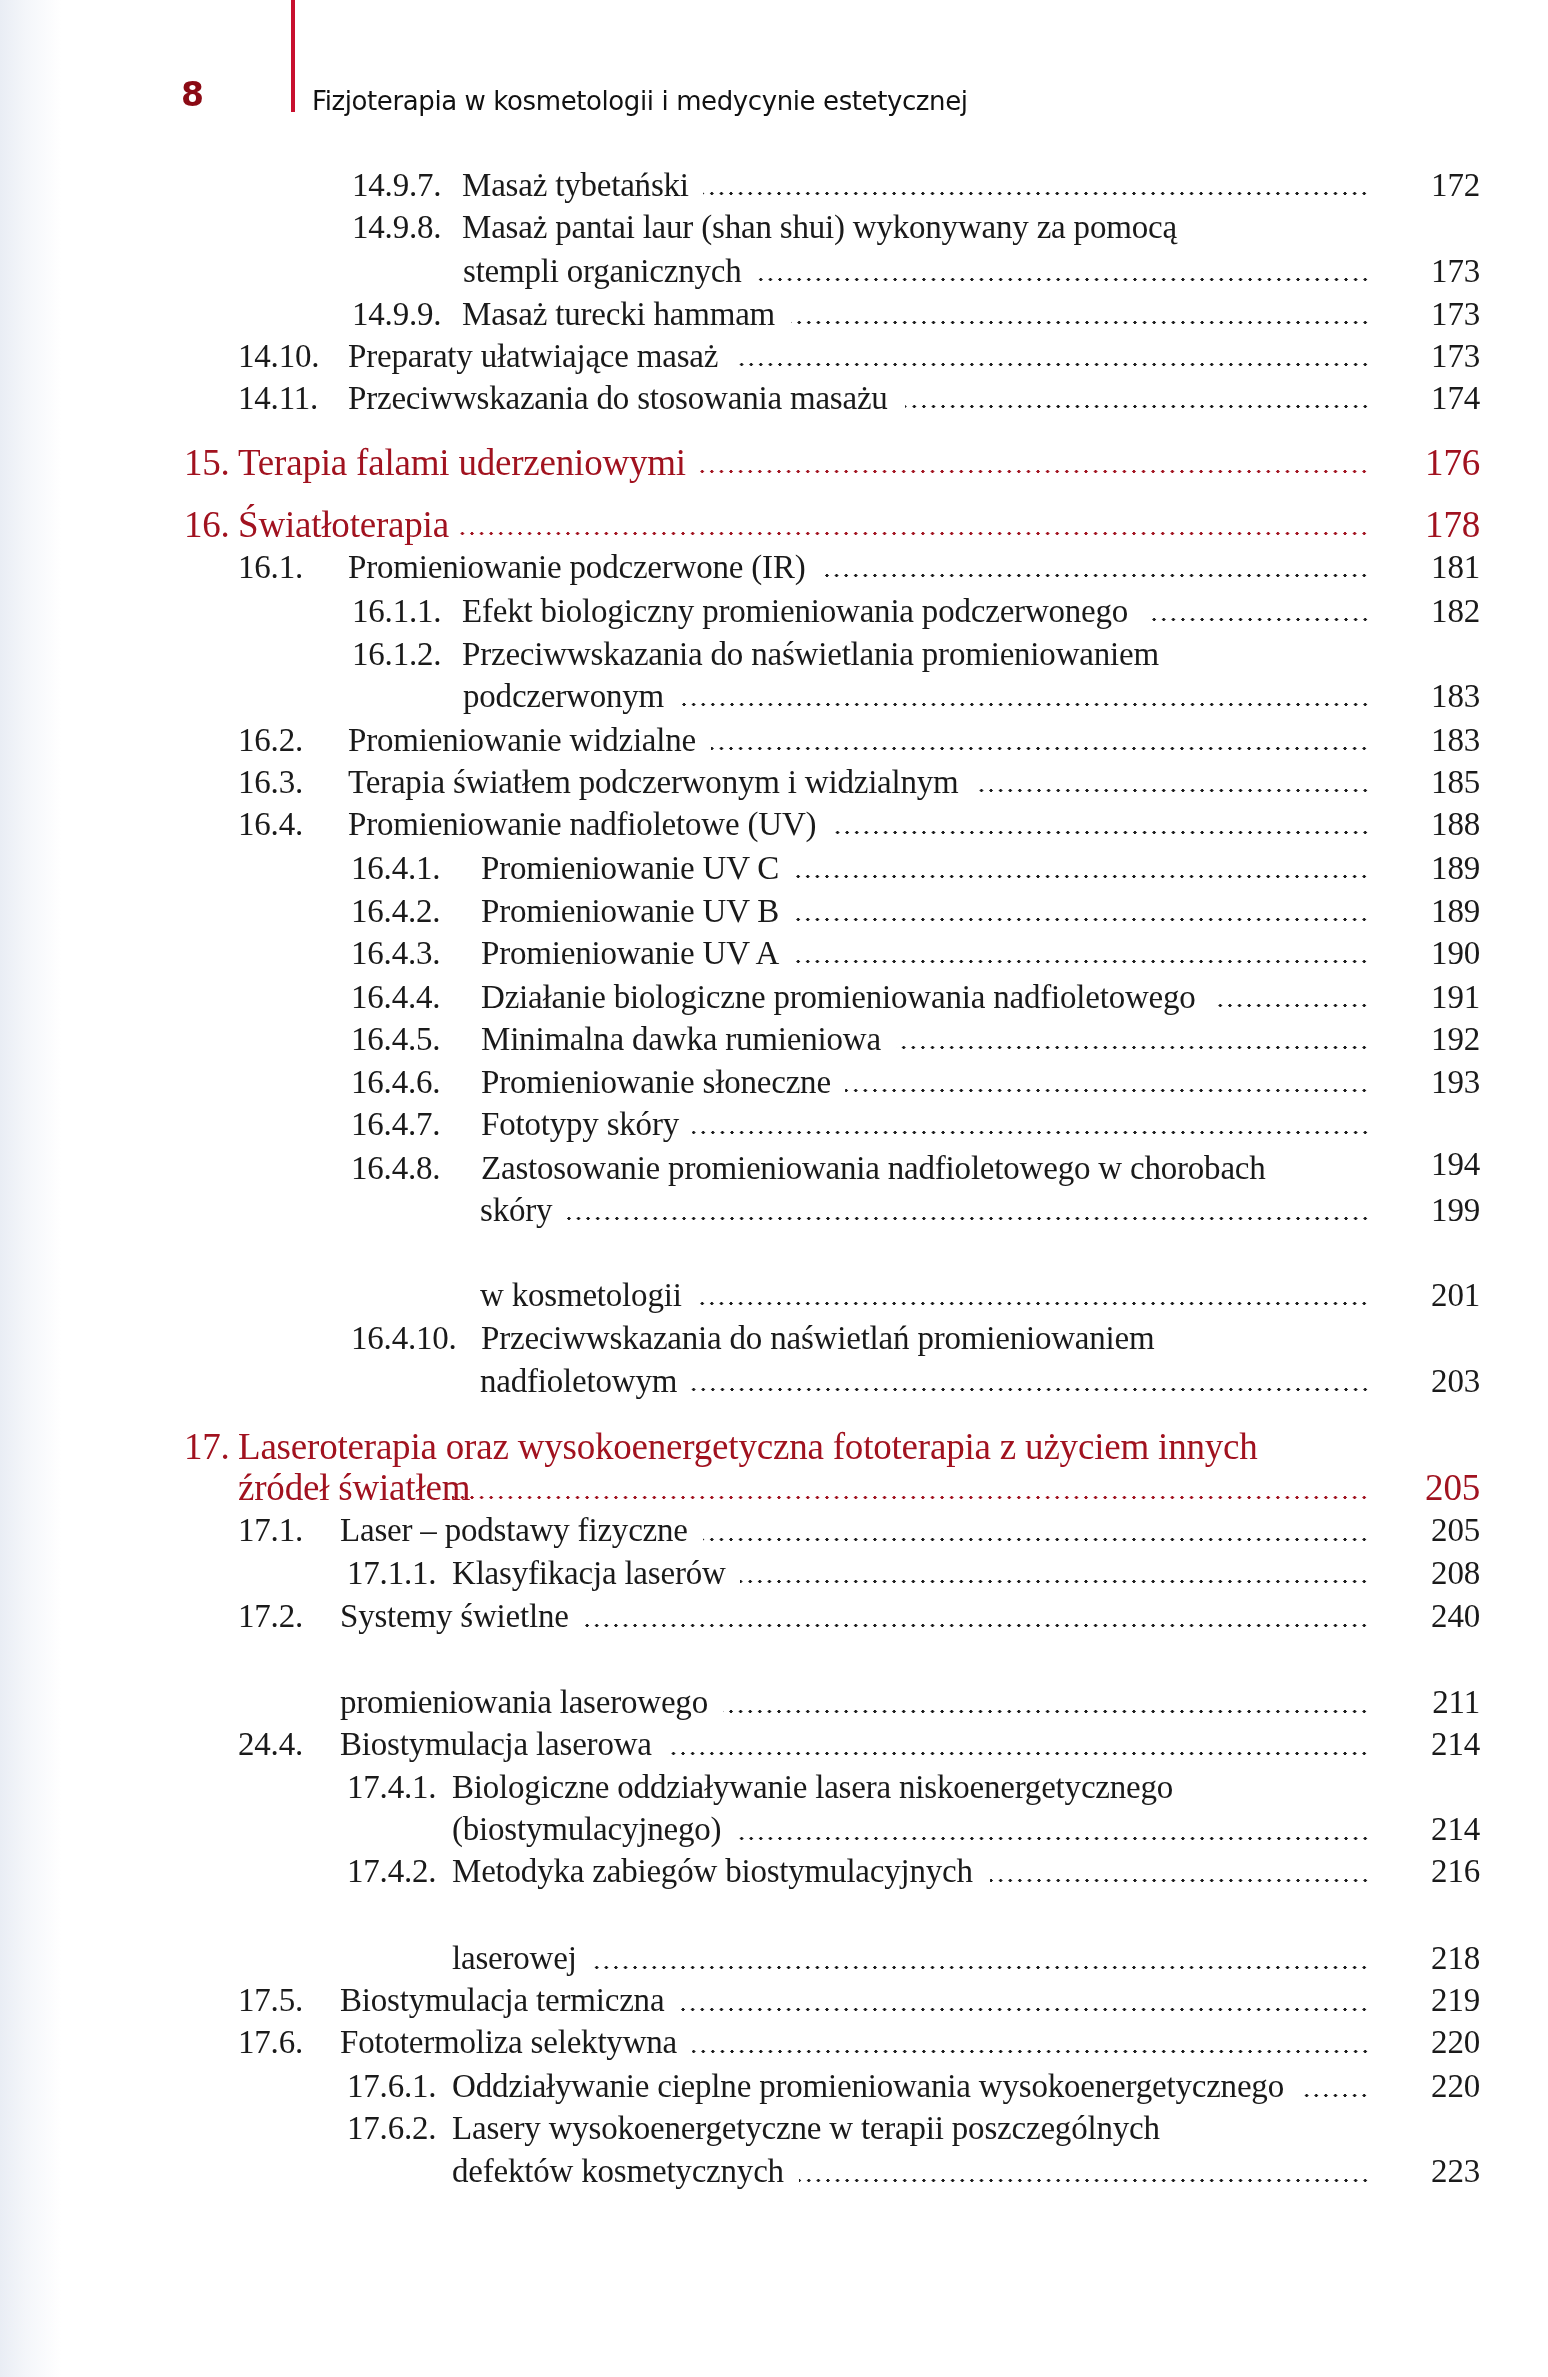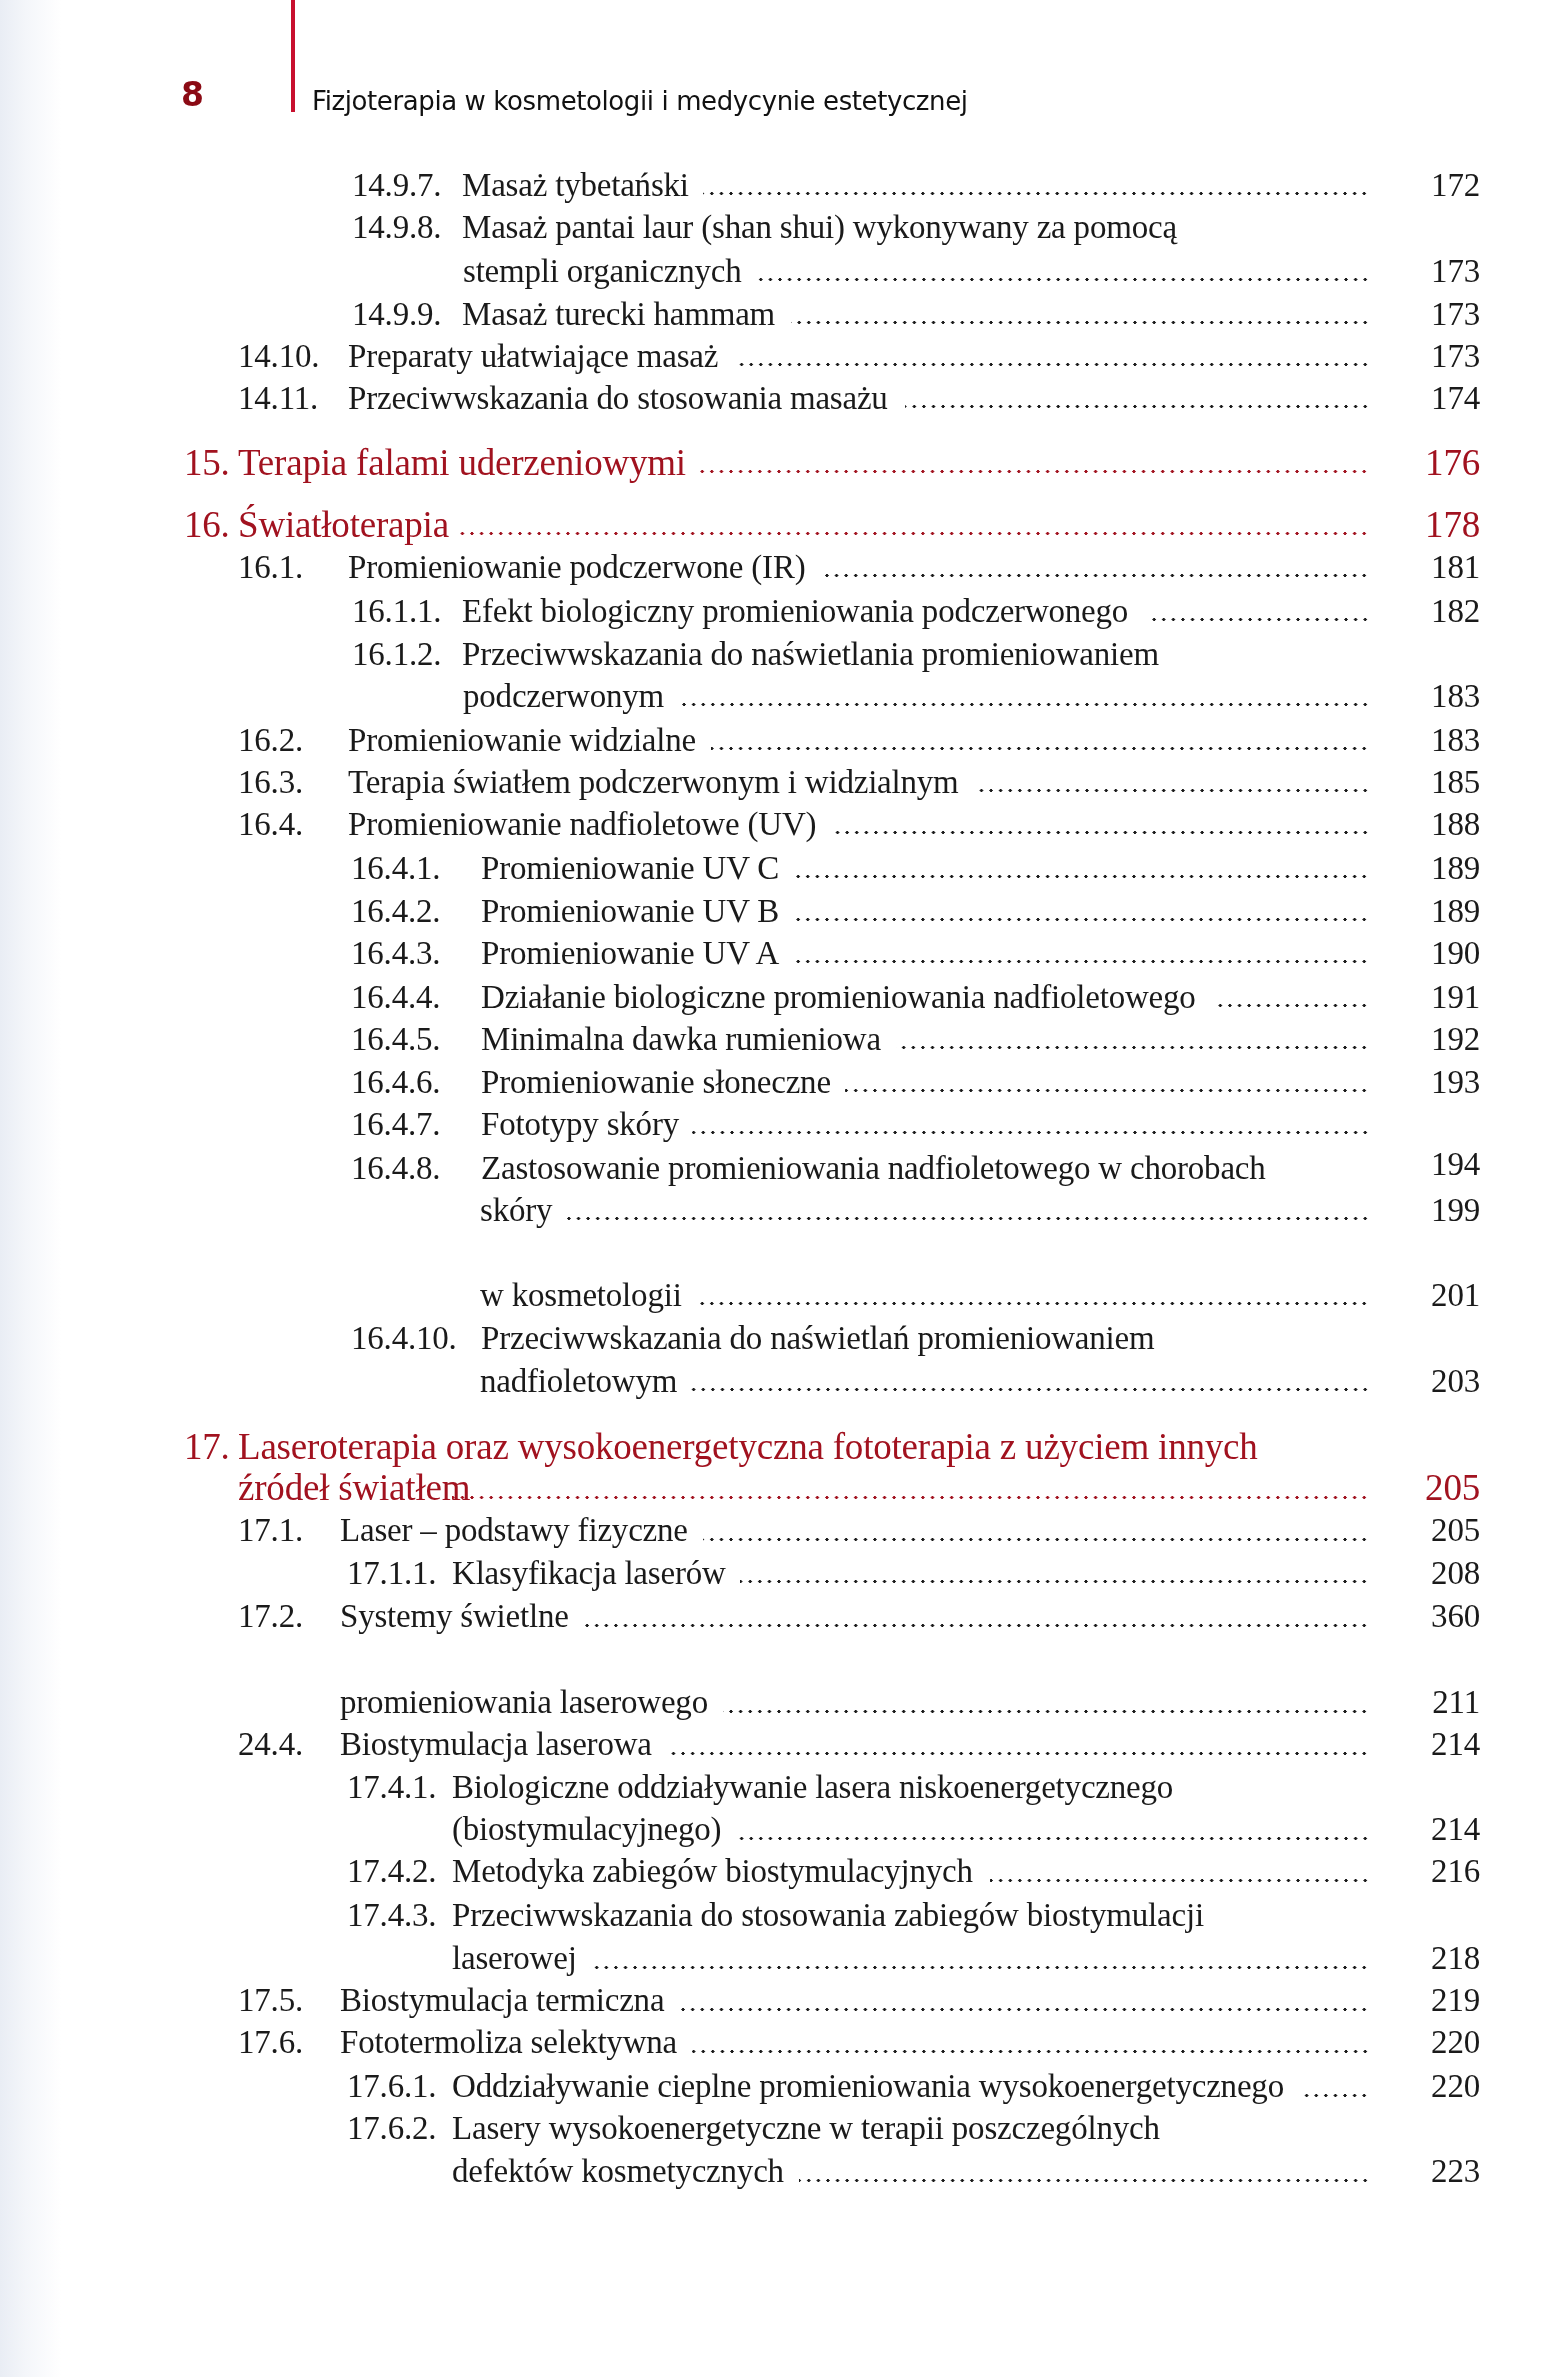--- a/index.html
+++ b/index.html
@@ -223,21 +223,21 @@
       <span class="toc-num" style="width: 105px;">17.1.1.</span>
       <span class="toc-text">Klasyfikacja laserów</span>
     </div>
     <div class="toc-leader" style="position: absolute; top: 1579px; left: 740px; width: 629px; color: rgb(26, 26, 26);"></div>
     <div class="toc-line toc-page" style="top: 1553px; justify-content: flex-end;">208</div>
     <div class="toc-line" style="top: 1596px; left: 238px;">
       <span class="toc-num" style="width: 102px;">17.2.</span>
       <span class="toc-text">Systemy świetlne</span>
     </div>
     <div class="toc-leader" style="position: absolute; top: 1623px; left: 582px; width: 787px; color: rgb(26, 26, 26);"></div>
-    <div class="toc-line toc-page" style="top: 1596px; justify-content: flex-end;">360</div>
+    <div class="toc-line toc-page" style="top: 1596px; justify-content: flex-end;">240</div>
     <div class="toc-line" style="top: 1682px; left: 340px;">
       <span class="toc-text">promieniowania laserowego</span>
     </div>
     <div class="toc-leader" style="position: absolute; top: 1709px; left: 723px; width: 646px; color: rgb(26, 26, 26);"></div>
     <div class="toc-line toc-page" style="top: 1682px; justify-content: flex-end;">211</div>
     <div class="toc-line" style="top: 1724px; left: 238px;">
       <span class="toc-num" style="width: 102px;">24.4.</span>
       <span class="toc-text">Biostymulacja laserowa</span>
     </div>
     <div class="toc-leader" style="position: absolute; top: 1751px; left: 666px; width: 703px; color: rgb(26, 26, 26);"></div>
@@ -250,24 +250,20 @@
       <span class="toc-text">(biostymulacyjnego)</span>
     </div>
     <div class="toc-leader" style="position: absolute; top: 1836px; left: 736px; width: 634px; color: rgb(26, 26, 26);"></div>
     <div class="toc-line toc-page" style="top: 1809px; justify-content: flex-end;">214</div>
     <div class="toc-line" style="top: 1851px; left: 347px;">
       <span class="toc-num" style="width: 105px;">17.4.2.</span>
       <span class="toc-text">Metodyka zabiegów biostymulacyjnych</span>
     </div>
     <div class="toc-leader" style="position: absolute; top: 1878px; left: 990px; width: 380px; color: rgb(26, 26, 26);"></div>
     <div class="toc-line toc-page" style="top: 1851px; justify-content: flex-end;">216</div>
-    <div class="toc-line" style="top: 1895px; left: 347px;">
-      <span class="toc-num" style="width: 105px;">17.4.3.</span>
-      <span class="toc-text">Przeciwwskazania do stosowania zabiegów biostymulacji</span>
-    </div>
     <div class="toc-line" style="top: 1938px; left: 452px;">
       <span class="toc-text">laserowej</span>
     </div>
     <div class="toc-leader" style="position: absolute; top: 1965px; left: 589px; width: 780px; color: rgb(26, 26, 26);"></div>
     <div class="toc-line toc-page" style="top: 1938px; justify-content: flex-end;">218</div>
     <div class="toc-line" style="top: 1980px; left: 238px;">
       <span class="toc-num" style="width: 102px;">17.5.</span>
       <span class="toc-text">Biostymulacja termiczna</span>
     </div>
     <div class="toc-leader" style="position: absolute; top: 2007px; left: 679px; width: 690px; color: rgb(26, 26, 26);"></div>

